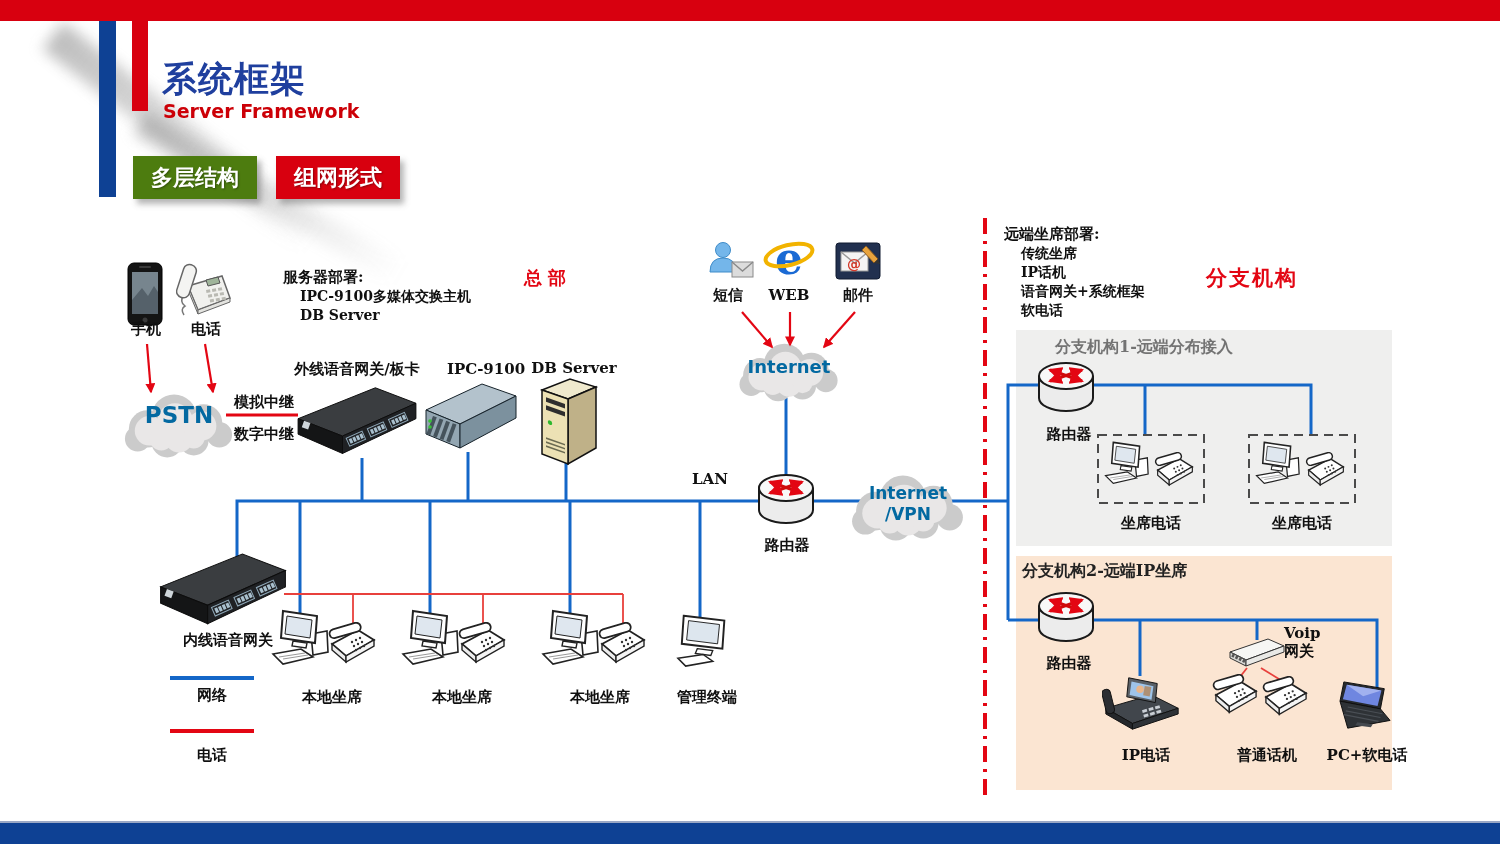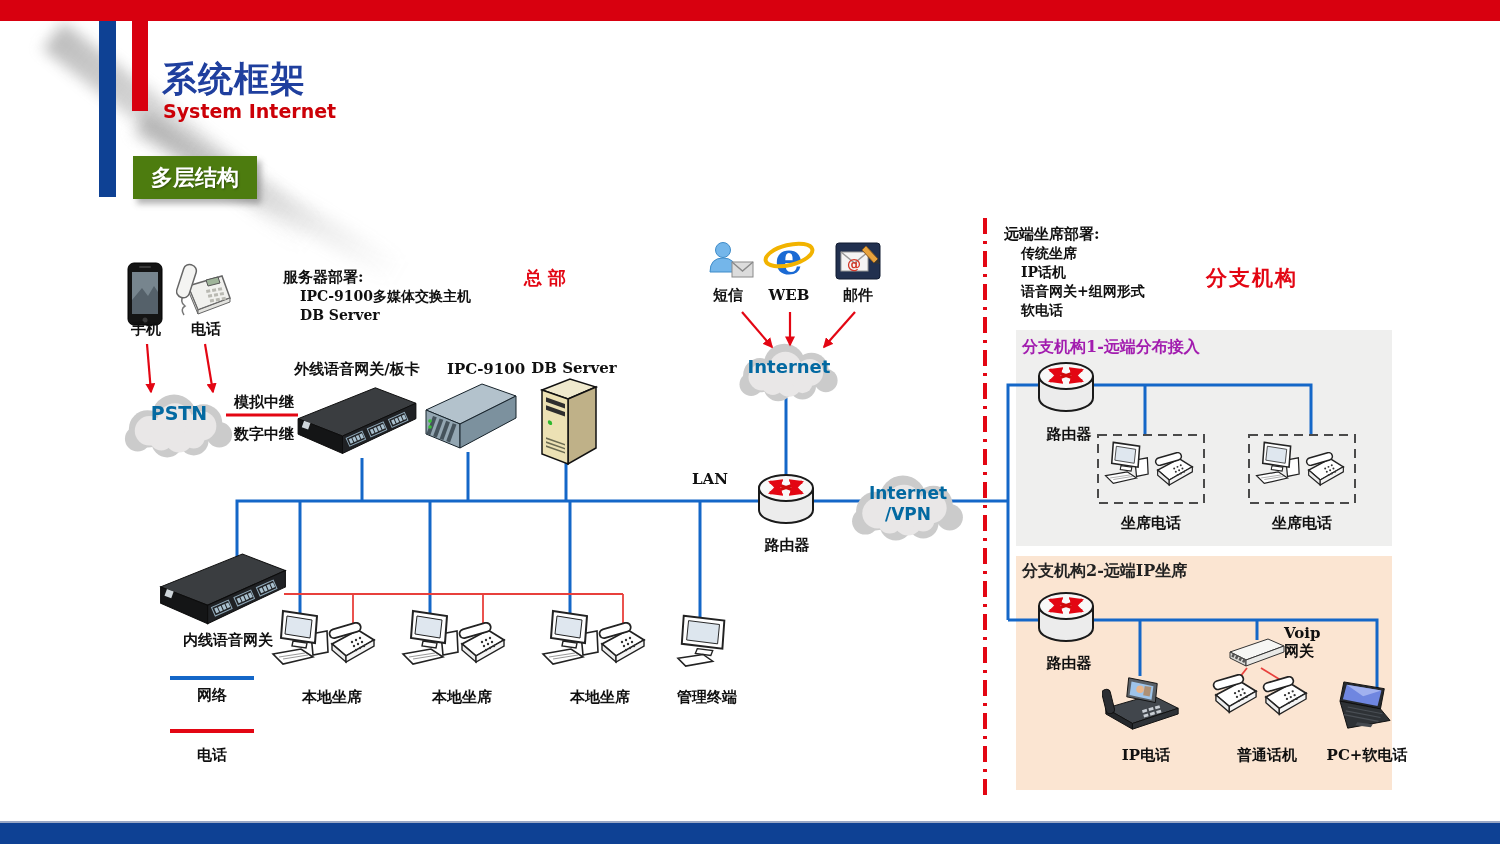--- a/index.html
+++ b/index.html
@@ -35,40 +35,41 @@
   .lbl.blue{color:#0369a1;font-family:"DejaVu Sans","Liberation Sans",sans-serif;}
   .lbl.red{color:#e30613;}
   .sec{font-size:18px;letter-spacing:6px;}
   .sec2{font-size:21px;letter-spacing:2px;}
   .note{position:absolute;z-index:3;font-family:"DejaVu Serif","Liberation Serif",serif;font-weight:bold;
         color:#101010;white-space:nowrap;}
   .note .nt{font-size:15px;line-height:20px;}
   .note .nl{font-size:14px;line-height:19px;margin-left:17px;}
   .b-title{position:absolute;z-index:3;font-family:"DejaVu Serif","Liberation Serif",serif;font-weight:bold;
            font-size:16px;white-space:nowrap;}
-  .b-title.b1{color:#a21caf;}
+  .b-title.b1{color:#737373;margin-left:33px;}
   .b-title.b2{color:#222;}
   .vpn-lbl{line-height:21px;text-align:center;font-size:17px;}
   .voip-lbl{line-height:18px;}
 </style>
 </head>
 <body>
 
 <div class="slide">
 
   <div class="abs shadow1"></div>
   <div class="abs shadow2"></div>
   <div class="abs top-bar"></div>
   <div class="abs bottom-bar"></div>
   <div class="abs vbar-blue"></div>
   <div class="abs vbar-red"></div>
 
   <div class="abs title-cn">系统框架</div>
-  <div class="abs title-en">System Internet</div>
+  <div class="abs title-en">Server Framework</div>
   <div class="abs tab tab-gray">多层结构</div>
+  <div class="abs tab tab-red">组网形式</div>
 
   <div class="abs b1-bg"></div>
   <div class="abs b2-bg"></div>
 
   <svg class="abs net-svg" viewBox="0 0 1500 844">
     <defs>
       <marker id="ah" viewBox="0 0 10 10" refX="8.5" refY="5" markerWidth="4.6" markerHeight="4.6" orient="auto-start-reverse">
         <path d="M0,0L10,5L0,10z" fill="#e30613"></path>
       </marker>
 
@@ -348,21 +349,21 @@
       <path d="M147,344 L151,392" marker-end="url(#ah)"></path>
       <path d="M205,344 L213,392" marker-end="url(#ah)"></path>
       <path d="M742,312 L772,347" marker-end="url(#ah)"></path>
       <path d="M790,312 L790,345" marker-end="url(#ah)"></path>
       <path d="M855,312 L824,347" marker-end="url(#ah)"></path>
     </g>
   </svg>
 
   <div class="lbl" style="left:146px;top:320px;">手机</div>
   <div class="lbl" style="left:206px;top:320px;">电话</div>
-  <div class="lbl blue" style="left:179px;top:402px;font-size:19px;">PSTN</div>
+  <div class="lbl blue" style="left:179px;top:402px;font-size:23px;">PSTN</div>
   <div class="lbl" style="left:264px;top:393px;">模拟中继</div>
   <div class="lbl" style="left:264px;top:425px;">数字中继</div>
 
   <div class="note" style="left:283px;top:267px;">
     <div class="nt">服务器部署:</div>
     <div class="nl">IPC-9100多媒体交换主机</div>
     <div class="nl">DB Server</div>
   </div>
 
   <div class="lbl red sec" style="left:548px;top:266px;">总部</div>
@@ -389,21 +390,21 @@
   <div class="lbl" style="left:600px;top:688px;">本地坐席</div>
   <div class="lbl" style="left:707px;top:688px;">管理终端</div>
 
   <div class="lbl" style="left:212px;top:686px;">网络</div>
   <div class="lbl" style="left:212px;top:746px;">电话</div>
 
   <div class="note" style="left:1004px;top:224px;">
     <div class="nt">远端坐席部署:</div>
     <div class="nl">传统坐席</div>
     <div class="nl">IP话机</div>
-    <div class="nl">语音网关+组网形式</div>
+    <div class="nl">语音网关+系统框架</div>
     <div class="nl">软电话</div>
   </div>
 
   <div class="lbl red sec2" style="left:1252px;top:264px;">分支机构</div>
 
   <div class="b-title b1" style="left:1022px;top:337px;">分支机构1-远端分布接入</div>
   <div class="lbl" style="left:1069px;top:425px;">路由器</div>
   <div class="lbl" style="left:1151px;top:514px;">坐席电话</div>
   <div class="lbl" style="left:1302px;top:514px;">坐席电话</div>
 

